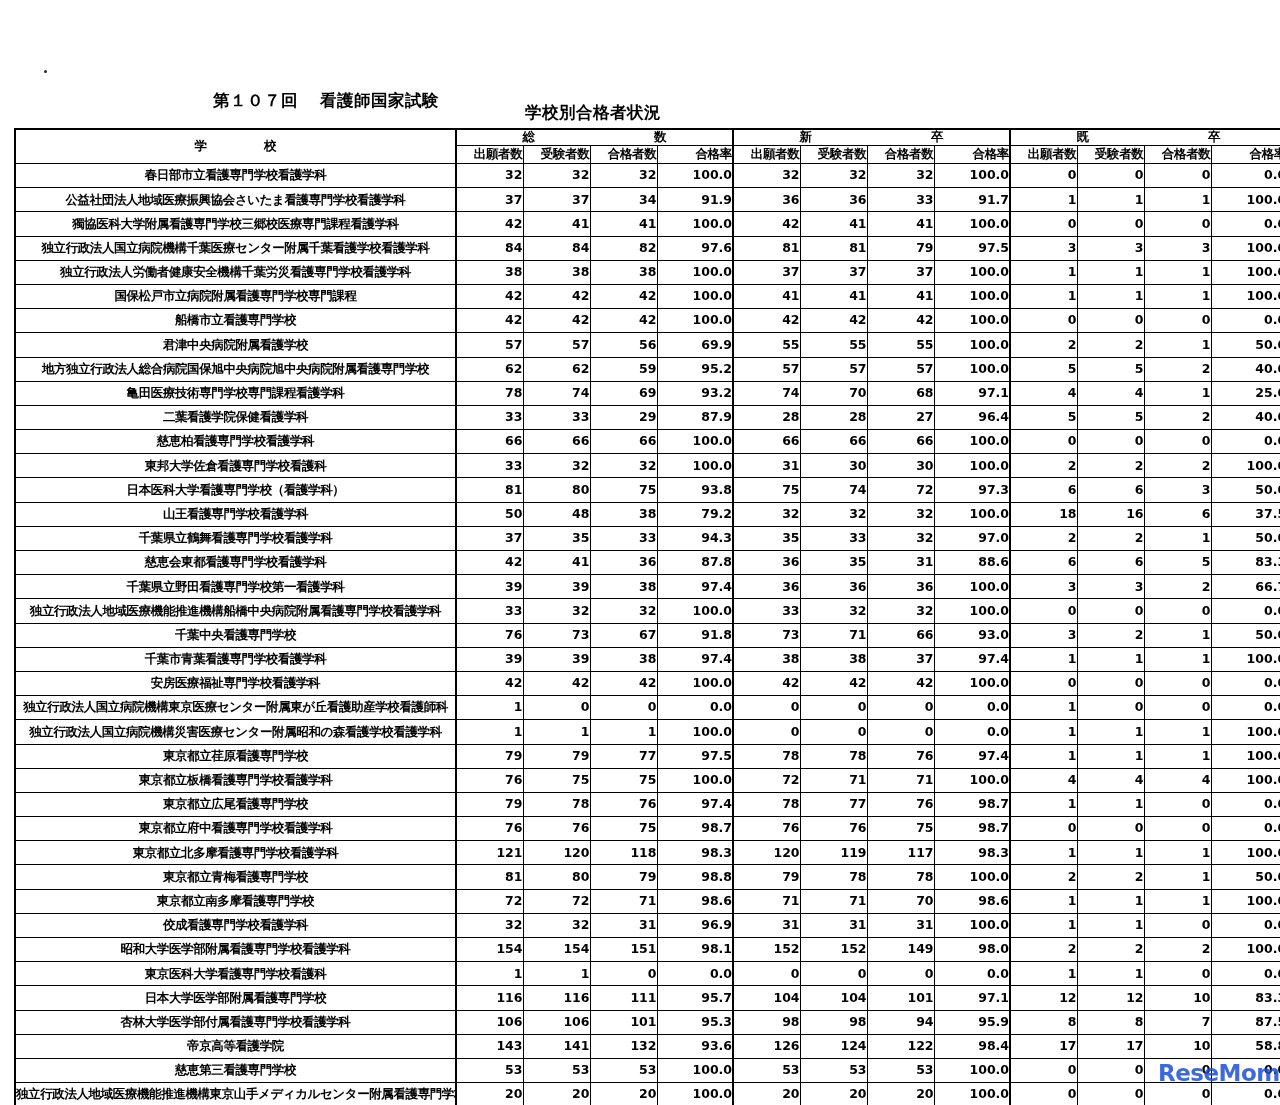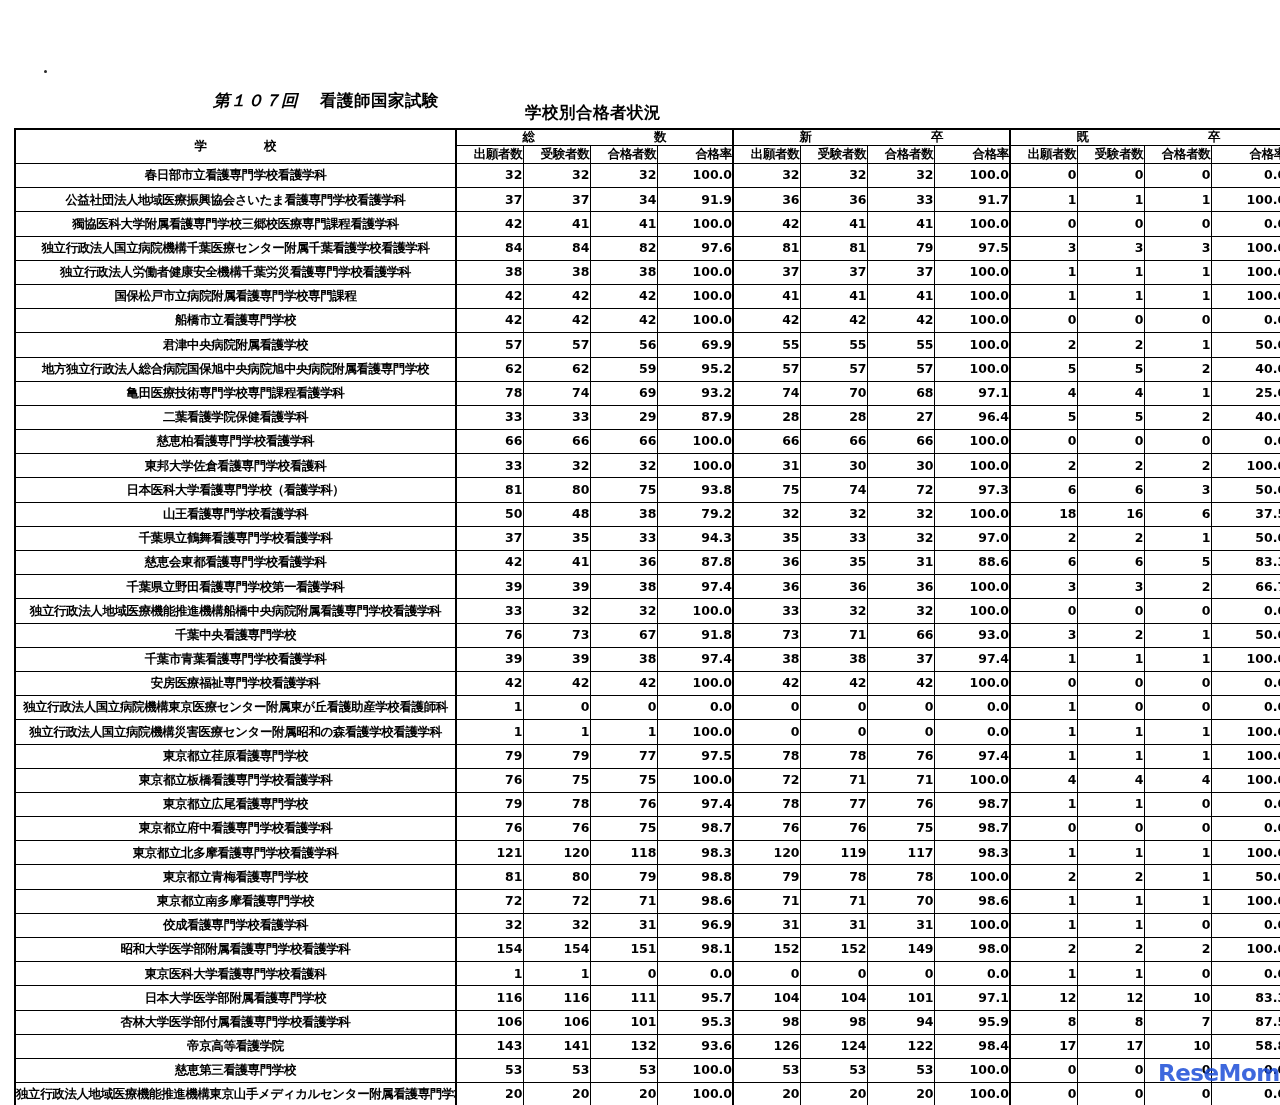--- a/index.html
+++ b/index.html
@@ -37,21 +37,21 @@
     height: 26px;
   }
   .title-seg {
     position: absolute;
     font-size: 16.5px;
     font-weight: bold;
     letter-spacing: 0.5px;
     white-space: nowrap;
     font-family: "DejaVu Sans", "Liberation Sans", sans-serif;
   }
-  .title-kai   { left: 213px; top: 0; font-style: italic; }
+  .title-kai   { left: 213px; top: 0; }
   .title-exam  { left: 320px; top: 0; }
   .title-sub   { left: 525px; top: 12px; }
 
   
   .table-wrap {
     position: absolute;
     left: 14px;
     top: 128px;
     width: 1252px;
   }

